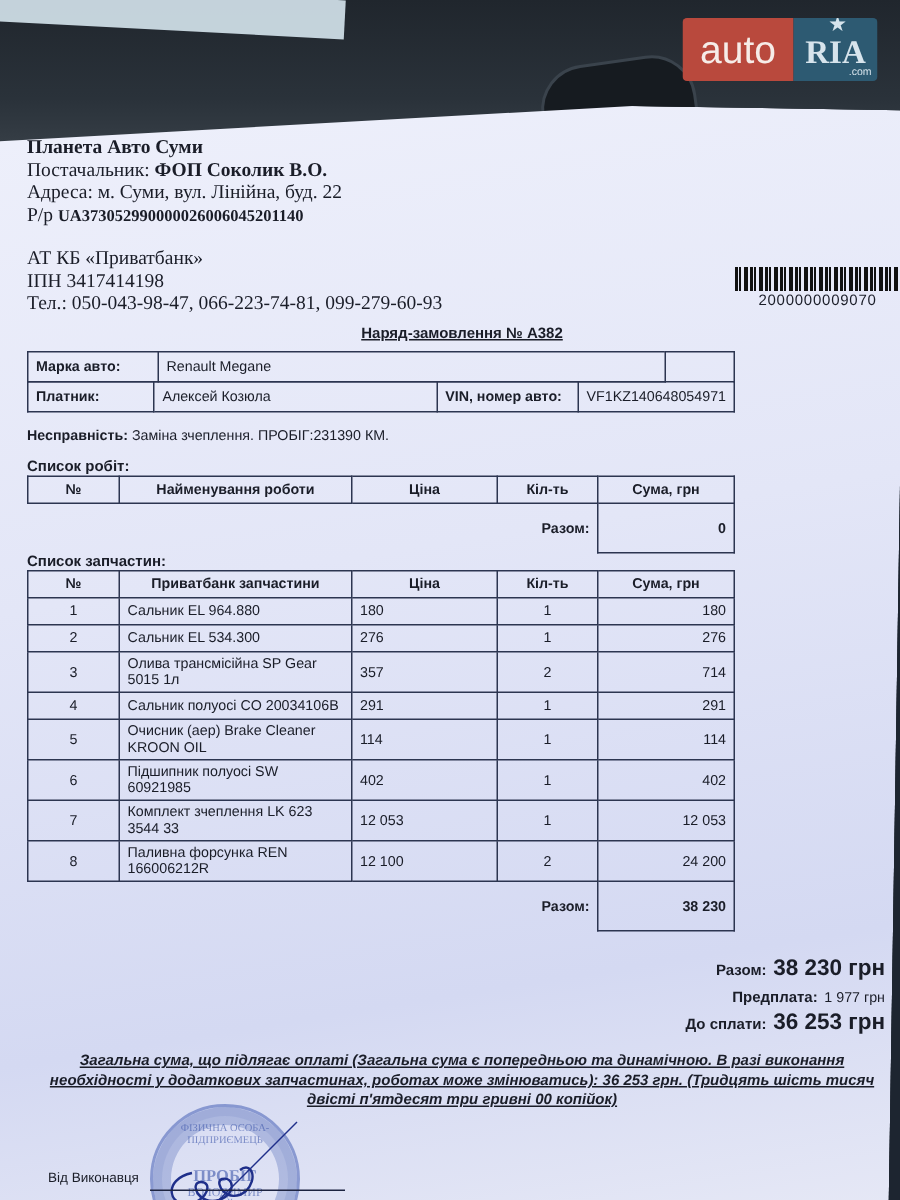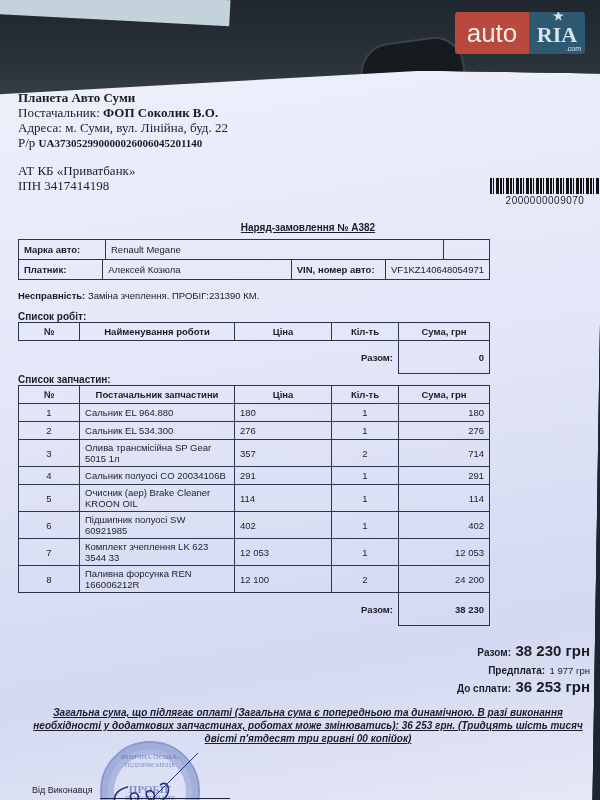--- a/index.html
+++ b/index.html
@@ -55,21 +55,21 @@
   .supplier .acct { font-family: Liberation Serif, serif; font-weight: bold; font-size: 11px; }
   .bank { margin-top: 12px; font-family: "Liberation Serif", serif; font-size: 13px; line-height: 15px; }
 
   .barcode { position: absolute; left: 472px; top: 88px; width: 110px; text-align: center; }
   .barcode .bars {
     height: 16px;
     background: repeating-linear-gradient(90deg, #111 0 2px, transparent 2px 3px, #111 3px 4px, transparent 4px 6px, #111 6px 9px, transparent 9px 10px);
   }
   .barcode .num { font-size: 10px; letter-spacing: .5px; margin-top: 1px; }
 
-  .title { text-align: center; margin-top: 29px; font-size: 10px; font-weight: bold; text-decoration: underline; }
+  .title { text-align: center; margin-top: 8px; font-size: 10px; font-weight: bold; text-decoration: underline; }
 
   table { border-collapse: collapse; width: 472px; font-size: 9.5px; }
   td, th { border: 1px solid #2c3550; padding: 2px 5px; height: 13px; }
   .info td { height: 15px; }
   .info .lbl { font-weight: bold; width: 76px; }
   .info .lbl2 { font-weight: bold; width: 88px; }
   .center { text-align: center; }
   .right { text-align: right; }
   .fault { margin-top: 10px; font-size: 9.5px; }
   .fault b { font-weight: bold; }
@@ -135,20 +135,21 @@
     </div>
     <div>Адреса: м. Суми, вул. Лінійна, буд. 22</div>
     <div>
       <span>Р/р</span>
       <span class="acct">UA373052990000026006045201140</span>
     </div>
   </div>
   <div class="bank">
     <div>АТ КБ «Приватбанк»</div>
     <div>ІПН 3417414198</div>
+    <div>Тел.: 050-043-98-47, 066-223-74-81, 099-279-60-93</div>
   </div>
 
   <div class="barcode">
     <div class="bars"></div>
     <div class="num">2000000009070</div>
   </div>
 
   <div class="title">Наряд-замовлення № А382</div>
 
   <table class="info" style="margin-top:6px">
@@ -191,21 +192,21 @@
       <td class="box right" style="font-weight:bold">0</td>
     </tr>
   </tbody>
     </table>
 
   <div class="section" style="margin-top:0">Список запчастин:</div>
   <table id="parts-table">
     <tbody>
         <tr>
       <th style="width:50px">№</th>
-      <th>Постачальник запчастини</th>
+      <th>Приватбанк запчастини</th>
       <th style="width:86px">Ціна</th>
       <th style="width:56px">Кіл-ть</th>
       <th style="width:80px">Сума, грн</th>
     </tr>
     <tr>
           <td class="center">1</td>
           <td>Сальник EL 964.880</td>
           <td>180</td>
           <td class="center">1</td>
           <td class="right">180</td>

